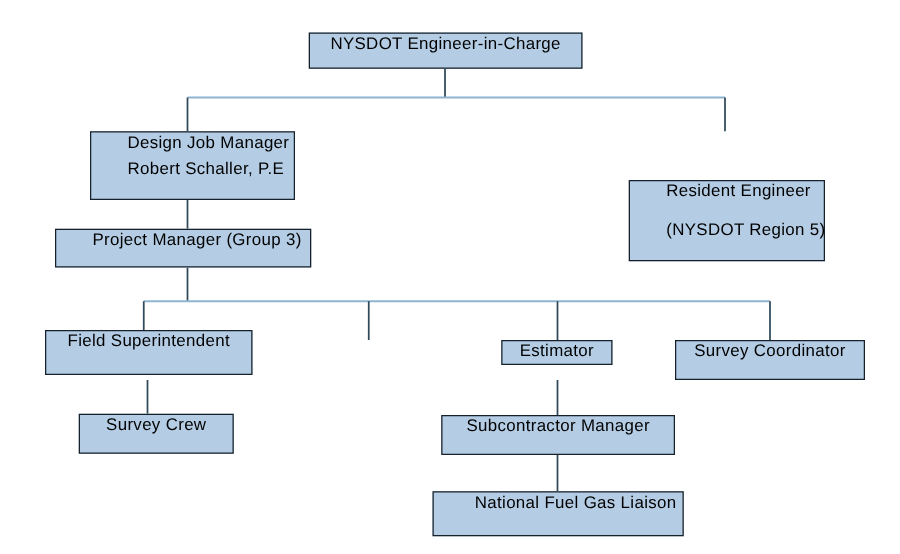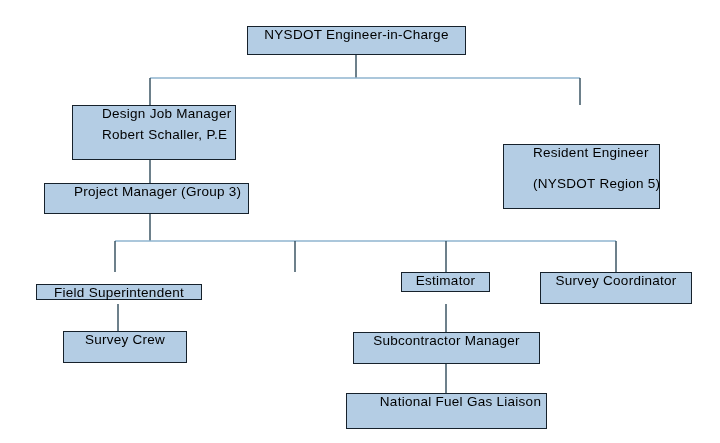--- a/index.html
+++ b/index.html
@@ -94,21 +94,21 @@
 
   <div class="node leftalign two-line-loose" style="left:503px; top:105px; width:157px; height:65px;margin-top:39px;">
     <span class="line">Resident Engineer</span>
     <span class="line">(NYSDOT Region 5)</span>
   </div>
 
   <div class="node leftalign" style="left:44px; top:183px; width:205px; height:31px;">
     <span class="line">Project Manager (Group 3)</span>
   </div>
 
-  <div class="node center" style="left:36px; top:284px; width:166px; height:16px;">
+  <div class="node center" style="left:36px; top:264px; width:166px; height:36px;">
     <span class="line">Field Superintendent</span>
   </div>
 
 
   <div class="node center" style="left:401px; top:272px; width:89px; height:20px;">
     <span class="line">Estimator</span>
   </div>
 
   <div class="node center" style="left:540px; top:272px; width:152px; height:32px;">
     <span class="line">Survey Coordinator</span>

